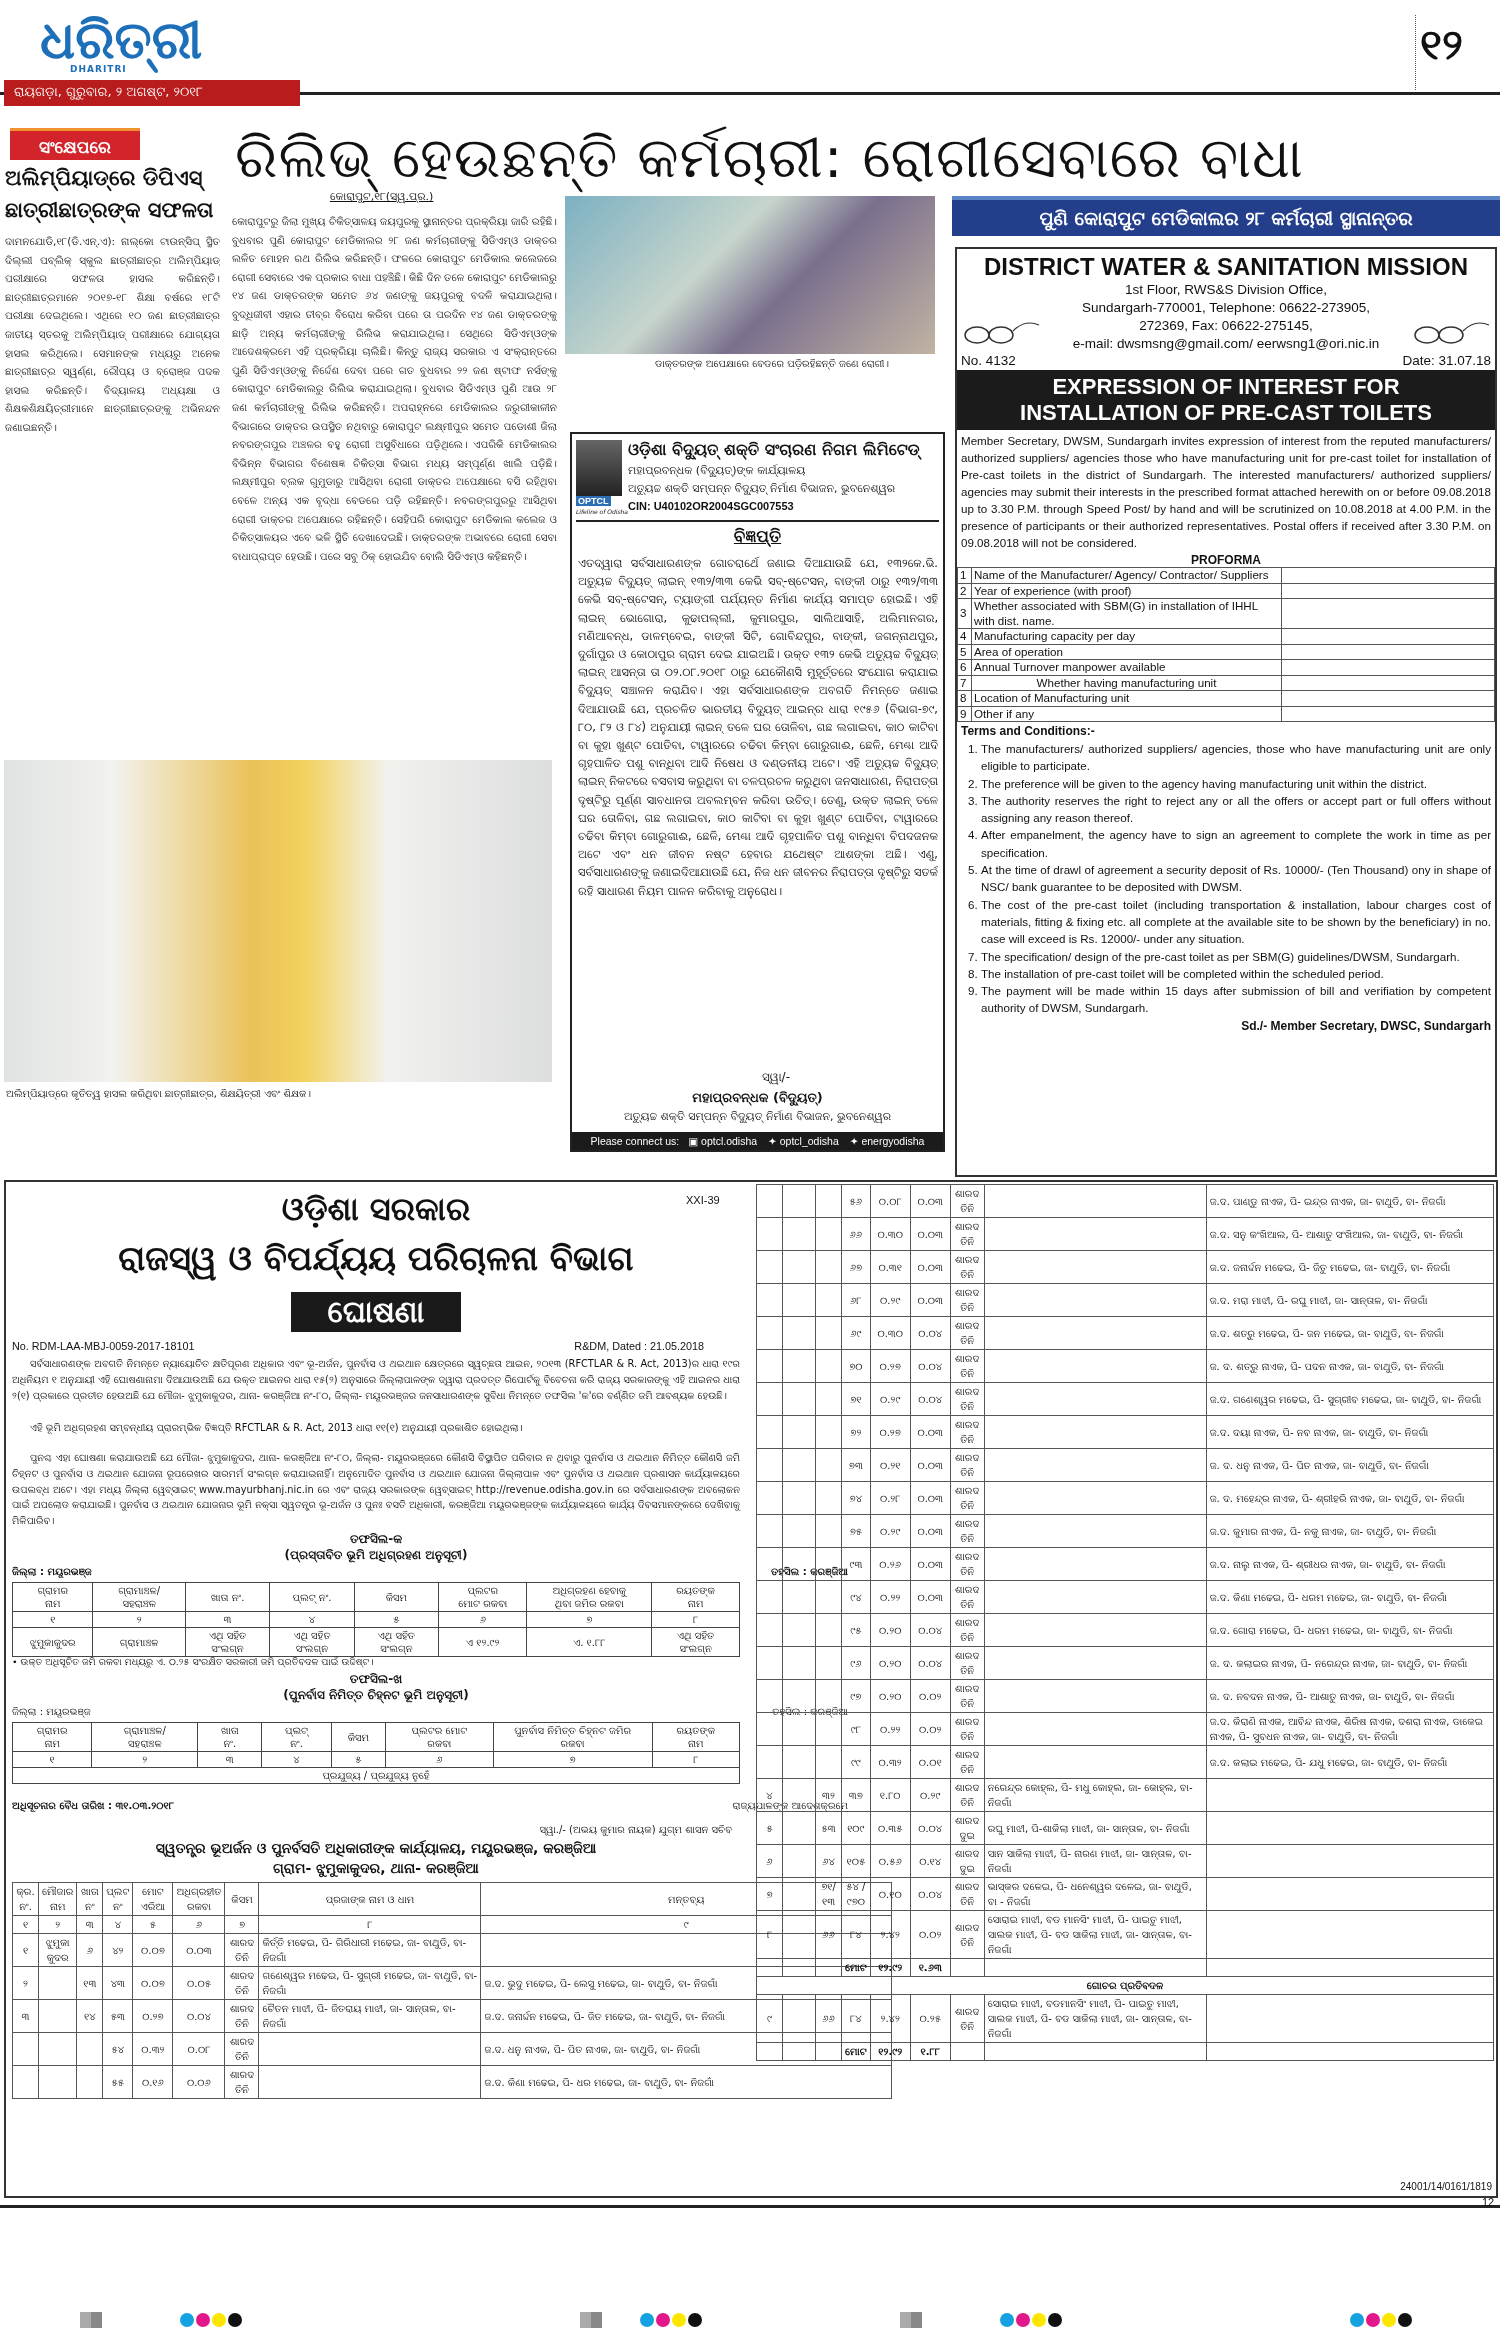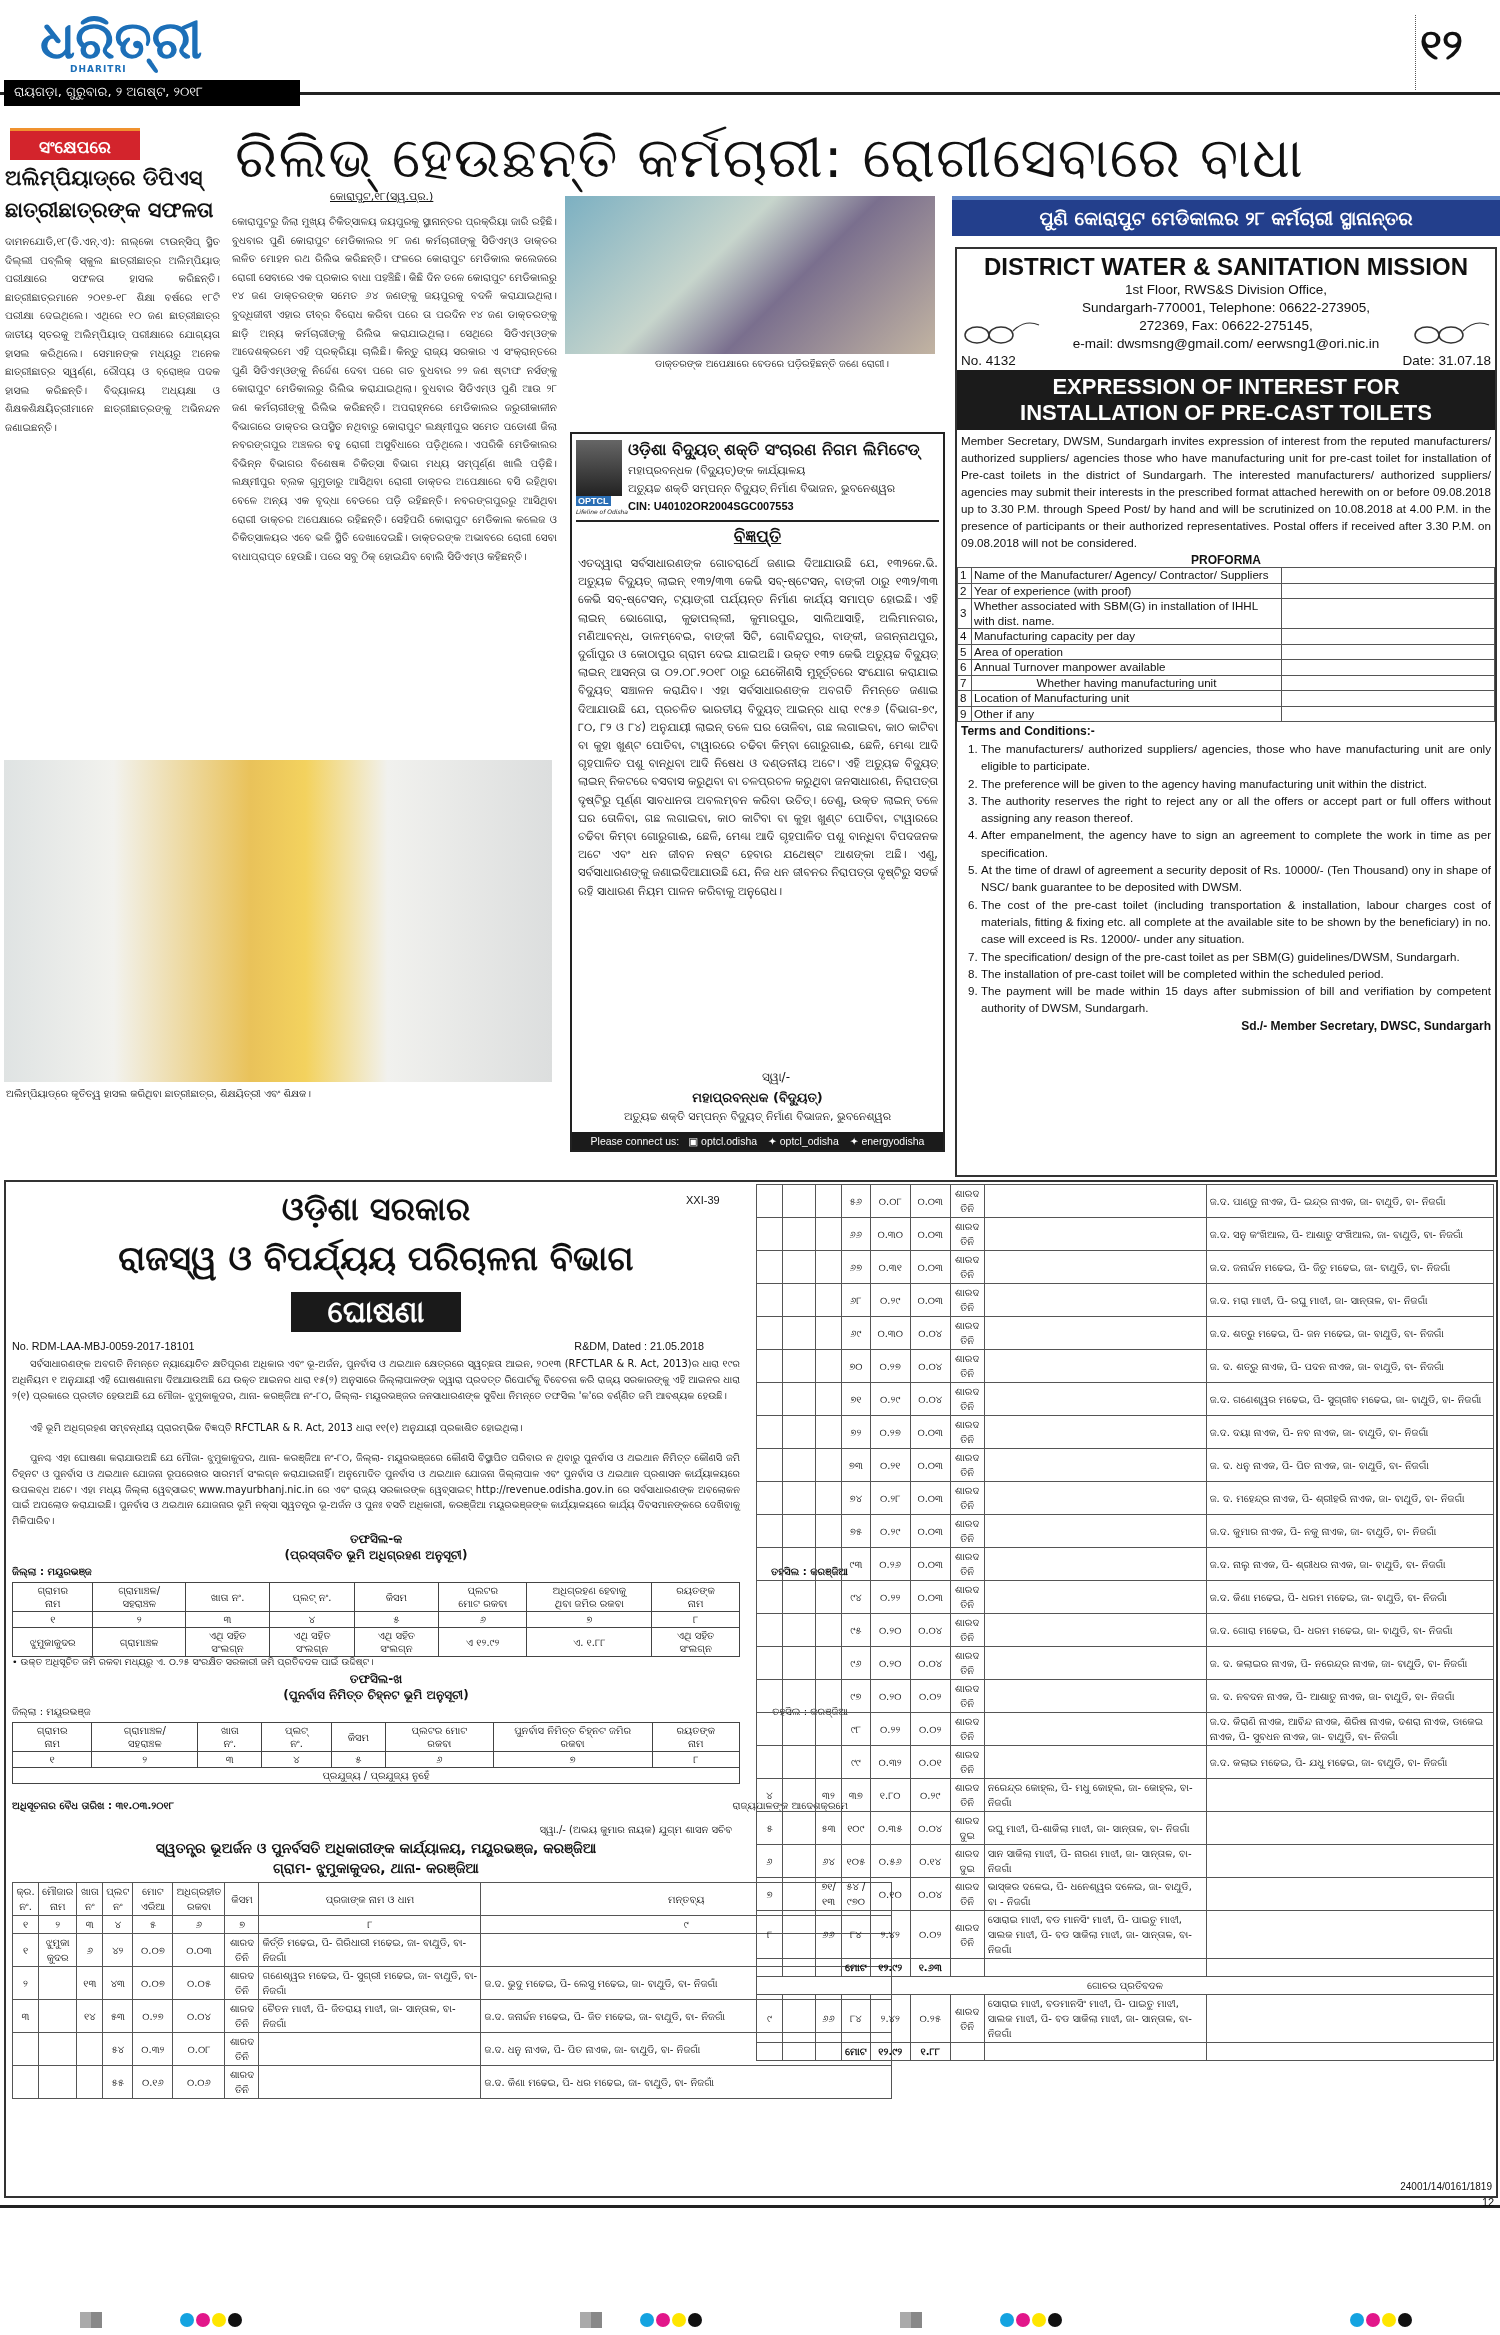--- a/index.html
+++ b/index.html
@@ -1,20 +1,20 @@
 <!DOCTYPE html>
 <html><head>
 <meta charset="utf-8">
 <style>
 *{box-sizing:border-box;margin:0;padding:0}
 body{width:1500px;height:2335px;background:#fff;font-family:"DejaVu Sans",sans-serif;color:#111;position:relative;overflow:hidden}
 .abs{position:absolute}
 .masthead-logo{left:40px;top:10px;width:160px;height:70px;color:#1c6fb8;font-size:52px;font-weight:bold;font-family:"DejaVu Serif",serif;line-height:60px}
 .masthead-sub{left:70px;top:64px;font-size:9px;font-weight:bold;color:#1c6fb8;letter-spacing:1px}
-.dateline{left:4px;top:80px;width:296px;height:26px;background:#000000;color:#fff;font-size:13px;padding:4px 10px}
+.dateline{left:4px;top:80px;width:296px;height:26px;background:#b91c1c;color:#fff;font-size:13px;padding:4px 10px}
 .topline{left:0;top:92px;width:1500px;height:3px;background:#222}
 .pagenum{left:1420px;top:20px;font-size:42px;font-weight:bold;font-family:"DejaVu Serif",serif}
 .pagenum-sep{left:1415px;top:15px;height:75px;border-left:1px dotted #555}
 .tag{left:10px;top:128px;width:130px;height:32px;background:#d3242c;color:#fff;font-weight:bold;font-size:17px;text-align:center;line-height:32px;border-top:3px solid #f0922e}
 .side-head{left:5px;top:162px;width:215px;font-size:21px;font-weight:bold;line-height:32px}
 .headline{left:235px;top:120px;width:1265px;font-size:56px;line-height:76px;letter-spacing:1px;white-space:nowrap}
 .byline{left:330px;top:190px;font-size:11px;text-decoration:underline}
 .col-text{font-size:10.4px;line-height:18.6px;text-align:justify;color:#222}
 .photo-patient{left:565px;top:196px;width:370px;height:158px;background:linear-gradient(135deg,#7cb0c2,#c7d5cc 40%,#7a6f8e 60%,#c2b4a2);}
 .photo-caption{font-size:10px}
@@ -662,21 +662,21 @@
           <td class="c"></td>
           <td class="c"></td>
           <td class="c" style="font-weight: bold;">ମୋଟ</td>
           <td class="c" style="font-weight: bold;">୧୨.୯୨</td>
           <td class="c" style="font-weight: bold;">୧.୬୩</td>
           <td class="c"></td>
           <td class="c"></td>
           <td class="c"></td>
         </tr>
         <tr>
-          <td class="c" colspan="9" style="font-weight: normal;">ଗୋଚର ପ୍ରତିବଦଳ</td>
+          <td class="c" colspan="9" style="font-weight: bold;">ଗୋଚର ପ୍ରତିବଦଳ</td>
         </tr>
         <tr>
           <td class="c">୯</td>
           <td class="c"></td>
           <td class="c">୬୬</td>
           <td class="c">୮୪</td>
           <td class="c">୨.୪୨</td>
           <td class="c">୦.୨୫</td>
           <td class="c">ଶାରଦ ତିନି</td>
           <td>ସୋରାଇ ମାଝୀ, ବଡମାନସିଂ ମାଝୀ, ପି- ପାଇତୁ ମାଝୀ, ସାଲକ ମାଝୀ, ପି- ବଡ ସାକିଲା ମାଝୀ, ଜା- ସାନ୍ତାଳ, ବା- ନିଜଗାଁ</td>

